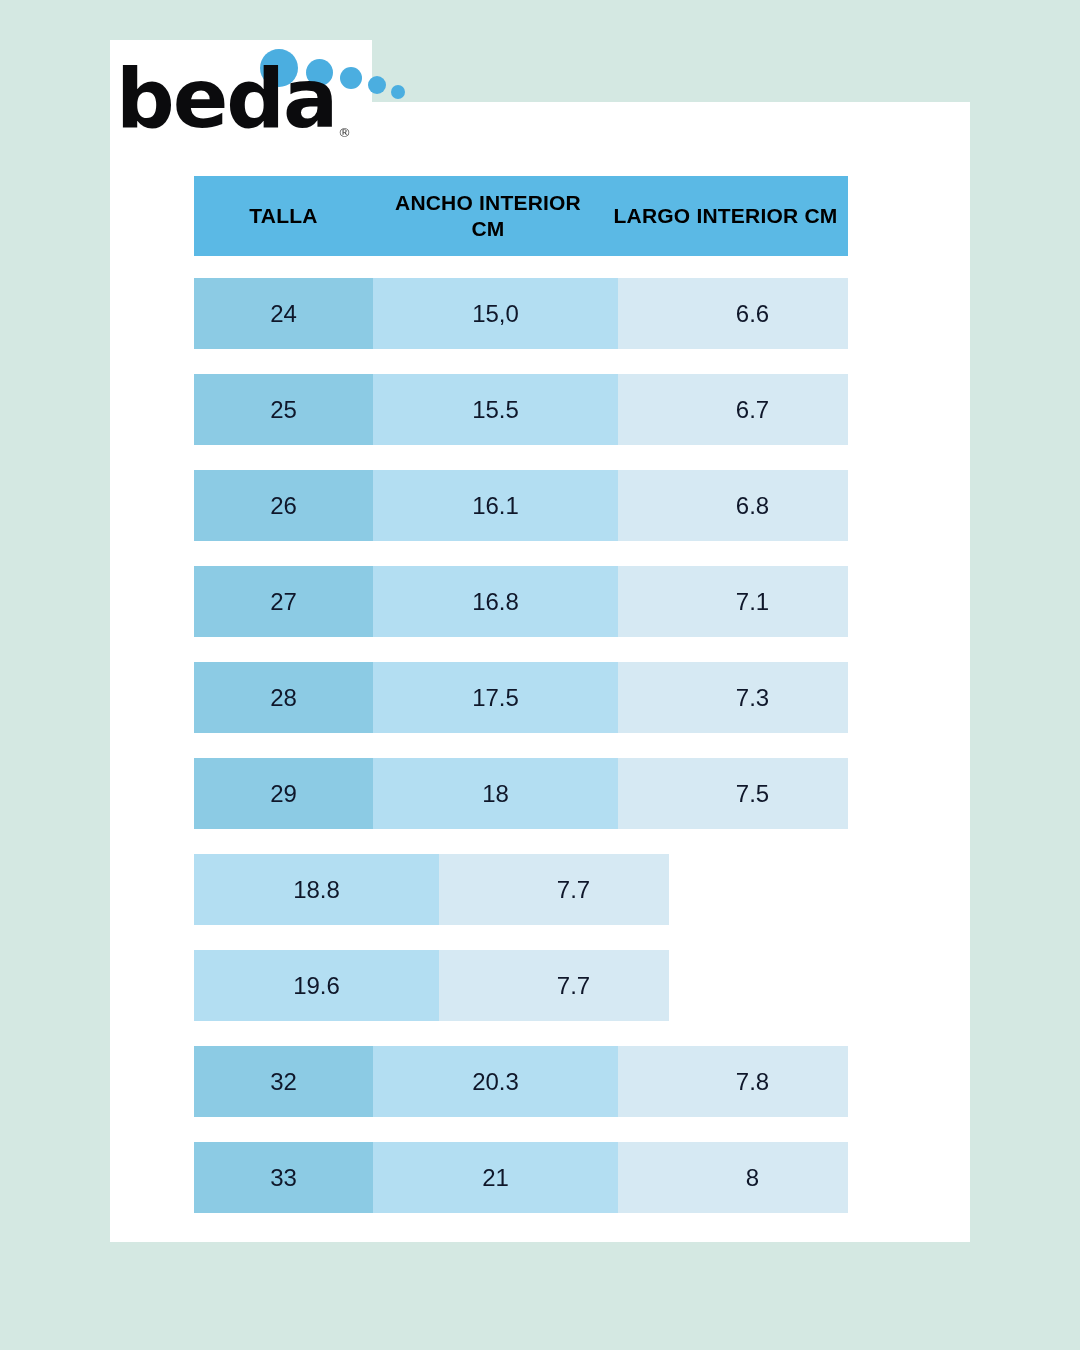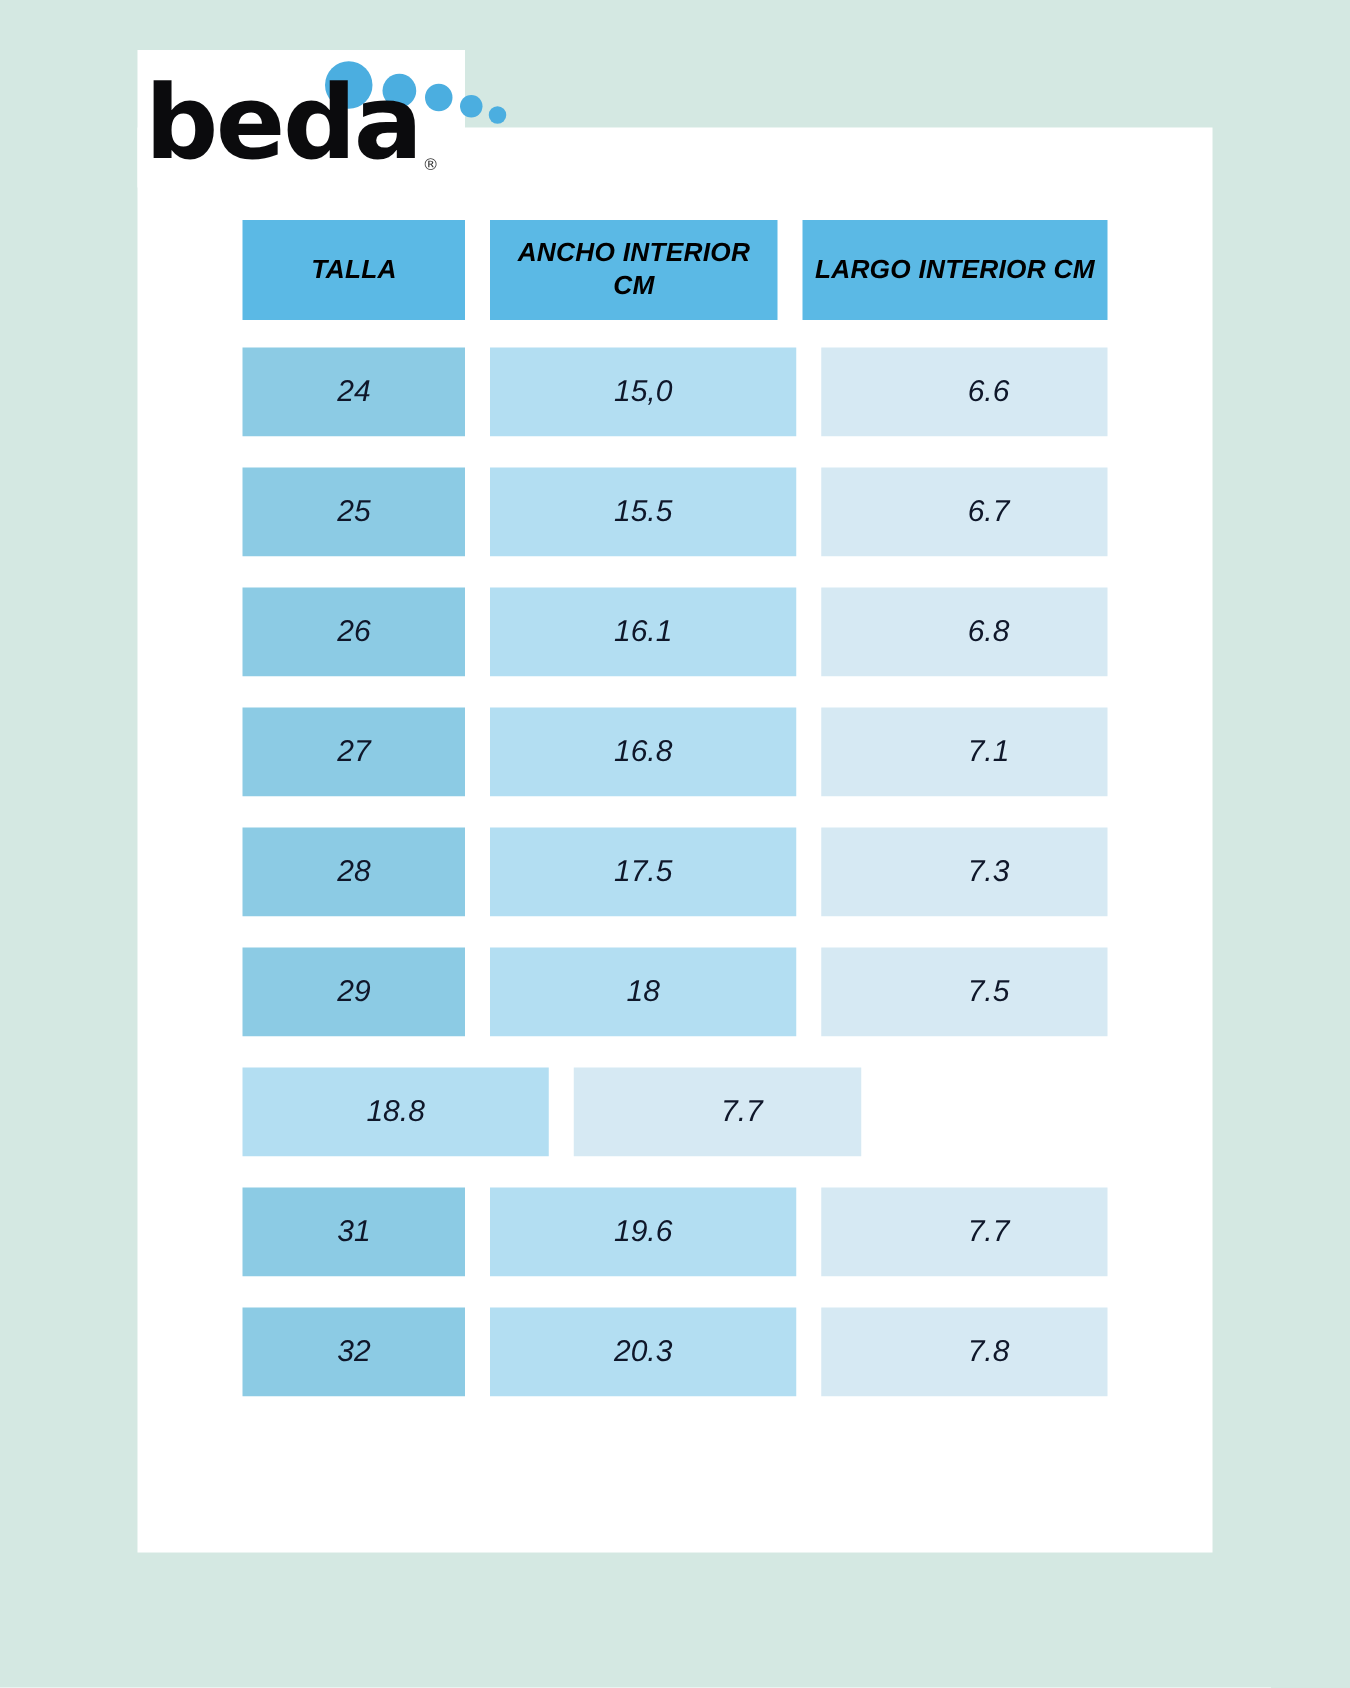--- a/index.html
+++ b/index.html
@@ -76,23 +76,21 @@
 
   
   .table {
     position: absolute;
     left: 194px;
     top: 176px;
     width: 692px;
   }
   .row {
     display: flex;
-    gap: 20px;
     margin-bottom: 25px;
-    font-style: italic;
   }
   .row.header-row {
     margin-bottom: 22px;
   }
   .cell {
     display: flex;
     align-items: center;
     justify-content: center;
     text-align: center;
     box-sizing: border-box;
@@ -182,25 +180,29 @@
     <div class="cell col-2">18</div>
     <div class="cell col-3">7.5</div>
   </div>
 
   <div class="row data-row">
     <div class="cell col-2">18.8</div>
     <div class="cell col-3">7.7</div>
   </div>
 
   <div class="row data-row">
-    <div class="cell col-1">31</div>
     <div class="cell col-2">19.6</div>
     <div class="cell col-3">7.7</div>
   </div>
 
   <div class="row data-row">
     <div class="cell col-1">32</div>
     <div class="cell col-2">20.3</div>
     <div class="cell col-3">7.8</div>
   </div>
 
+  <div class="row data-row">
+    <div class="cell col-1">33</div>
+    <div class="cell col-2">21</div>
+    <div class="cell col-3">8</div>
+  </div>
 
 </div>
 
 </body></html>

